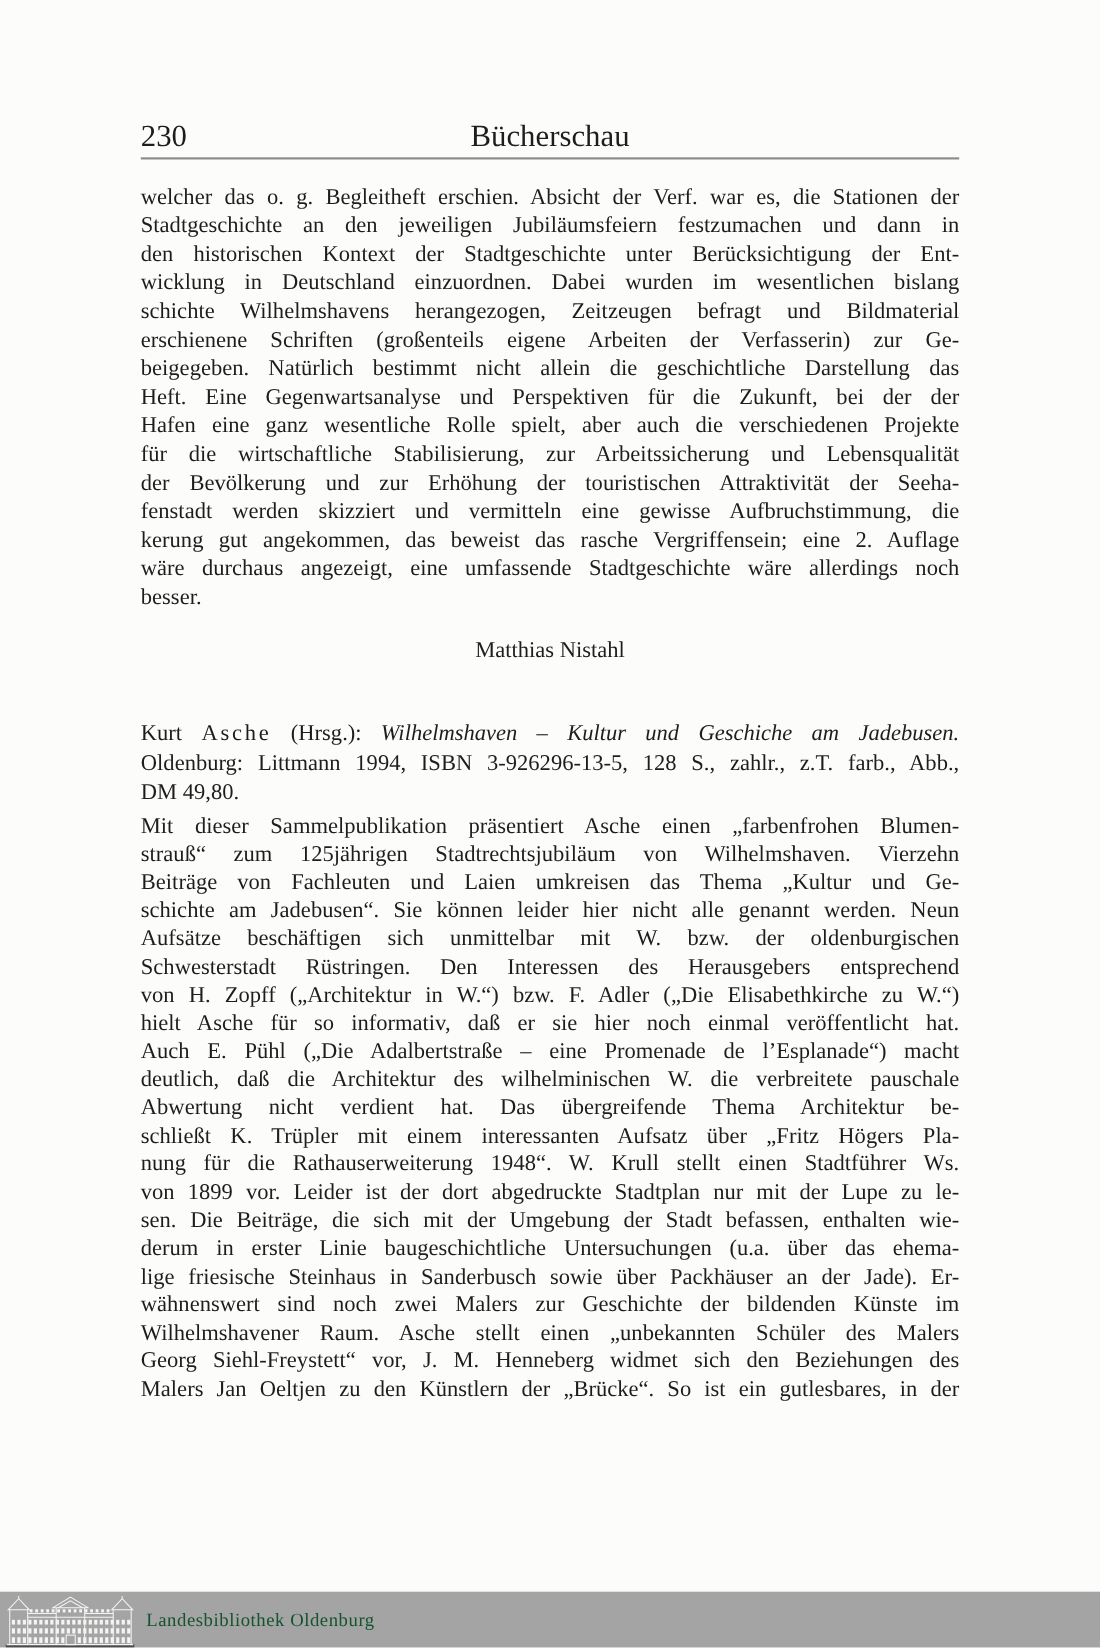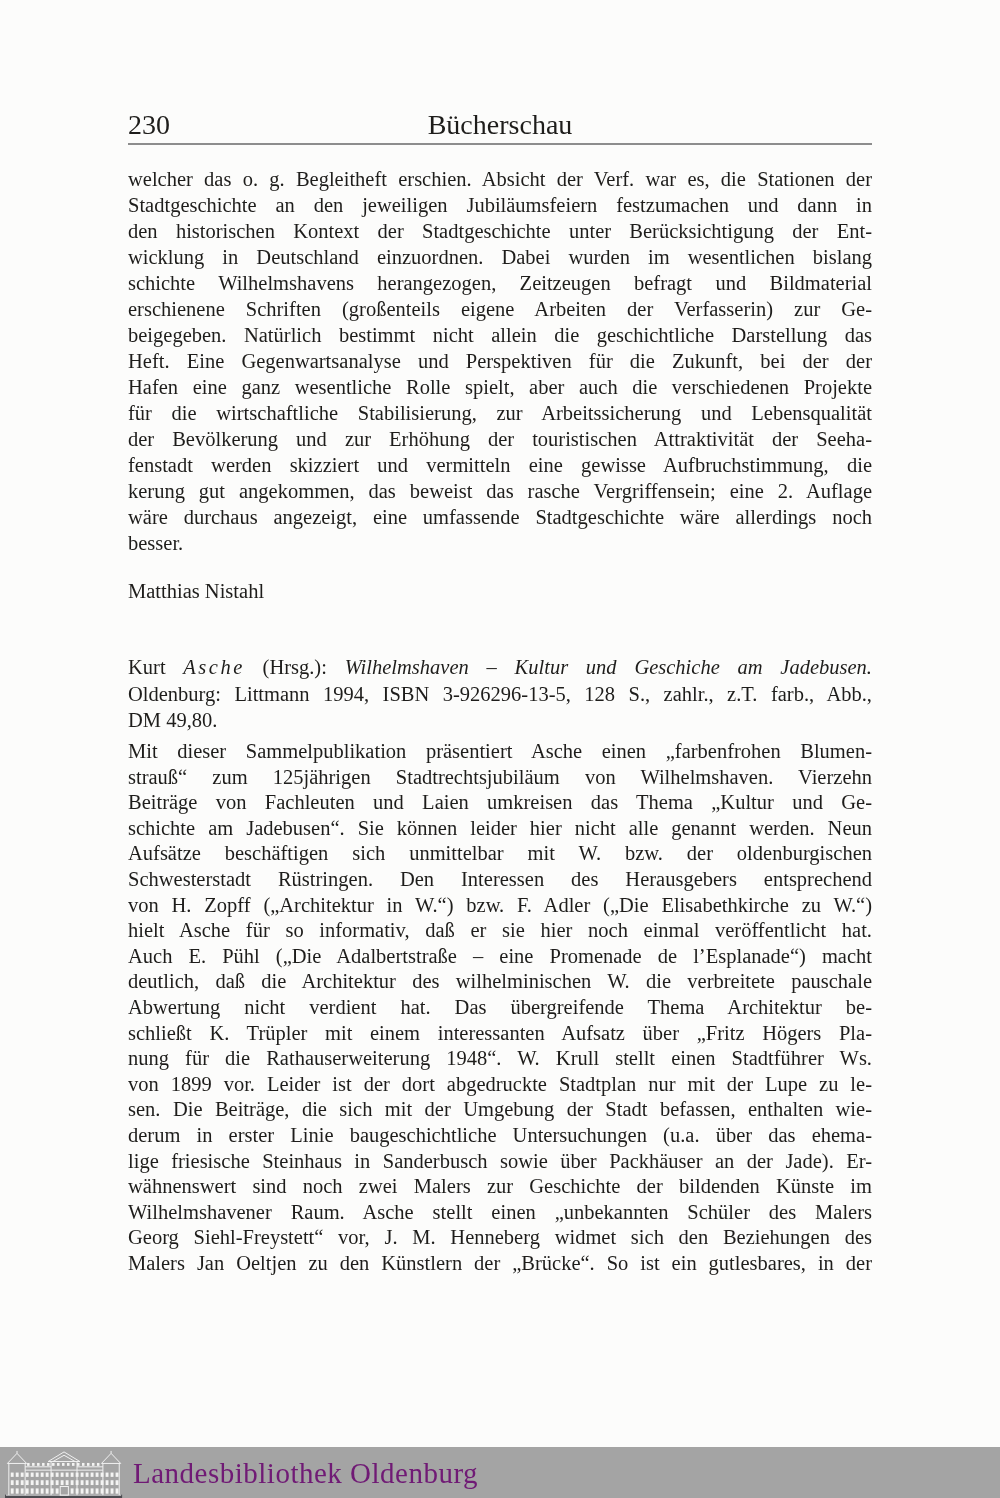--- a/index.html
+++ b/index.html
@@ -11,31 +11,31 @@
   .col{position:absolute;left:128px;width:744px;}
   .header{top:109px;height:30px;font-size:28px;}
   .pagenum{position:absolute;left:0;top:0;}
   .sectitle{position:absolute;left:50%;transform:translateX(-50%);top:0;}
   .rule{top:143px;height:2px;background:#8d8d8d;}
   .para{font-size:20.5px;}
   .p1{top:166px;line-height:26px;}
   .p2{top:739px;line-height:25.6px;}
   .line{text-align:justify;text-align-last:justify;}
   .line.last{text-align-last:left;}
-  .sig{top:578px;font-size:20.5px;line-height:26px;text-align:left;}
+  .sig{top:578px;font-size:20.5px;line-height:26px;text-align:center;}
   .bib{top:654px;font-size:20.5px;line-height:26.5px;}
-  .spaced{letter-spacing:2.5px;font-style:italic;}
+  .spaced{letter-spacing:2.5px;}
   .footerbar{
     position:absolute;left:0;top:1447px;width:1000px;height:51px;
     background:#a4a4a4;
   }
   .bldg{position:absolute;left:5px;top:3px;width:120px;height:48px;}
   .footlabel{
     position:absolute;left:133px;top:50%;transform:translateY(-50%);
-    font-size:29px;color:#701a75;letter-spacing:0.5px;white-space:nowrap;
+    font-size:17px;color:#14532d;letter-spacing:0.5px;white-space:nowrap;
   }
 </style>
 </head>
 <body>
 
 <div class="page">
 
   <div class="header col">
     <span class="pagenum">230</span>
     <span class="sectitle">Bücherschau</span>

